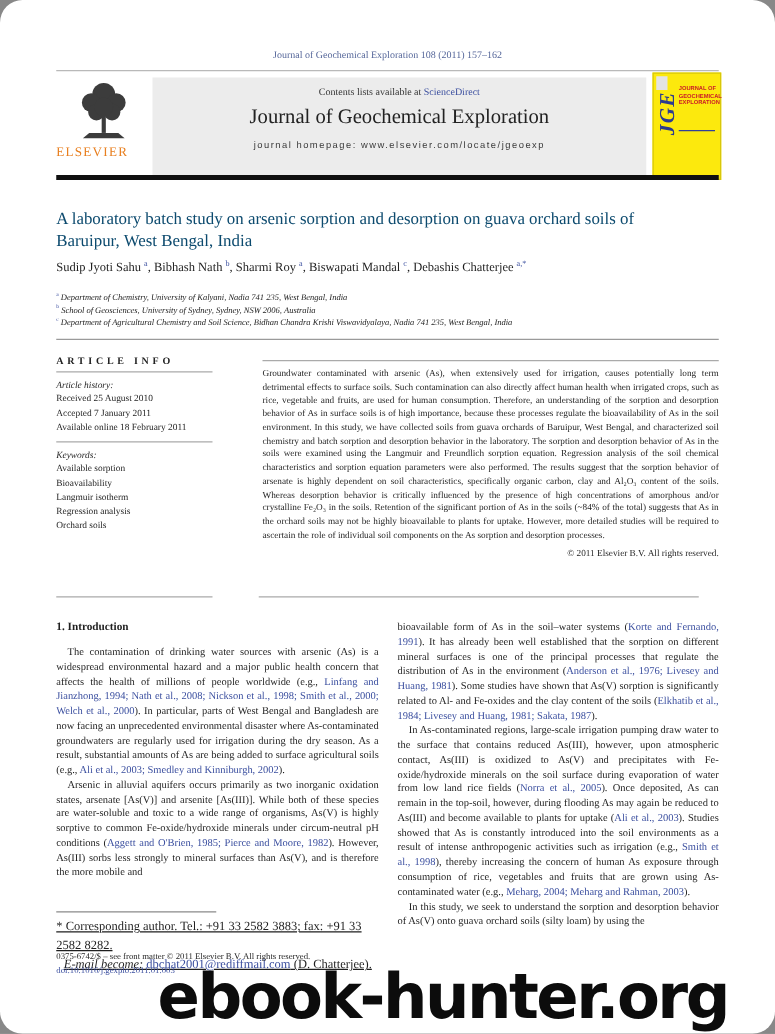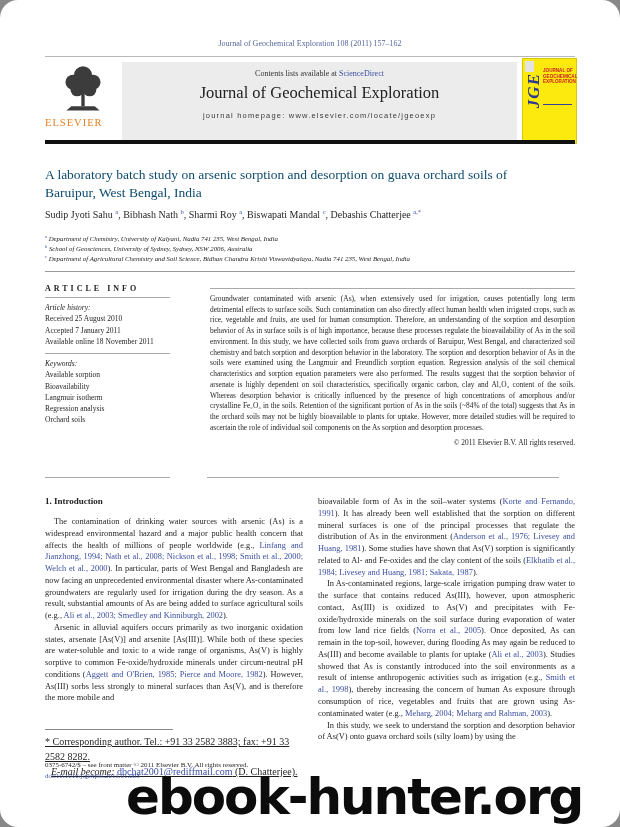--- a/index.html
+++ b/index.html
@@ -128,21 +128,21 @@
 
   <div class="rule-mid"></div>
 
   <div class="info-col">
     <div class="col-heading">ARTICLE INFO</div>
     <div class="head-rule w-info"></div>
     <div class="info-body">
       <div class="it">Article history:</div>
       <div>Received 25 August 2010</div>
       <div>Accepted 7 January 2011</div>
-      <div>Available online 18 November 2011</div>
+      <div>Available online 18 February 2011</div>
       <div class="info-divider"></div>
       <div class="it">Keywords:</div>
       <div>Available sorption</div>
       <div>Bioavailability</div>
       <div>Langmuir isotherm</div>
       <div>Regression analysis</div>
       <div>Orchard soils</div>
     </div>
   </div>
 

